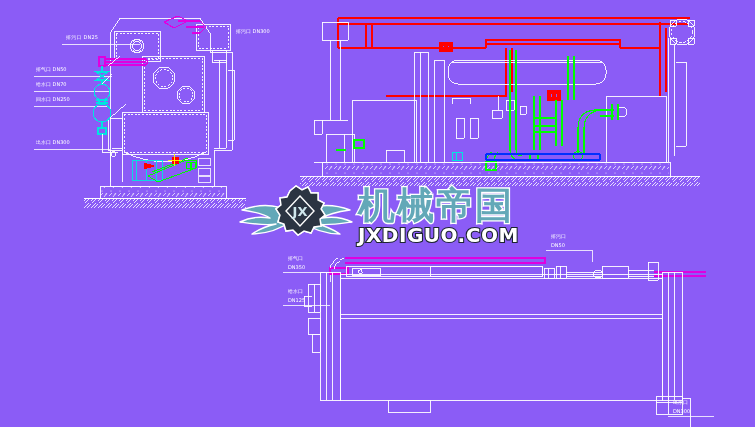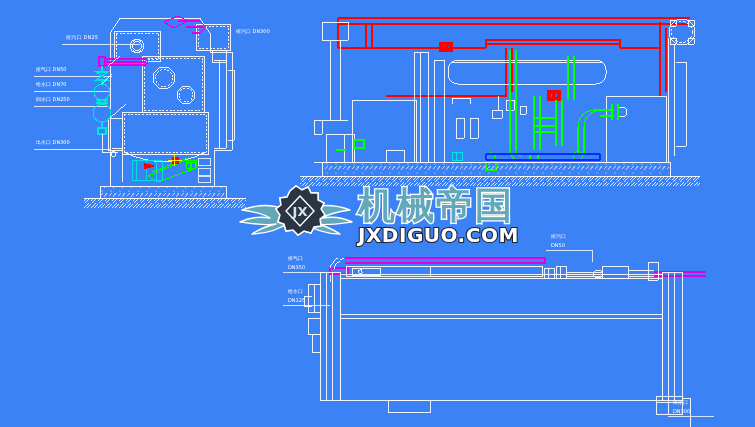--- a/index.html
+++ b/index.html
@@ -1,18 +1,18 @@
 <!DOCTYPE html>
 <html><head>
 <meta charset="utf-8">
 <style>
   html,body{margin:0;padding:0;background:#252b36;}
   body{width:755px;height:427px;overflow:hidden;
        font-family:"DejaVu Sans","Liberation Sans",sans-serif;}
-  #canvas{position:relative;width:755px;height:427px;background:#3b82f6;}
+  #canvas{position:relative;width:755px;height:427px;background:#8b5cf6;}
   #cadsvg{position:absolute;left:0;top:0;width:755px;height:427px;}
   
   #wm{position:absolute;left:236px;top:182px;width:292px;height:66px;
       pointer-events:none;}
   #wm svg{display:block;}
   .wmtxt{font-family:"DejaVu Sans","Liberation Sans",sans-serif;font-weight:bold;}
 </style>
 </head>
 <body>
 

